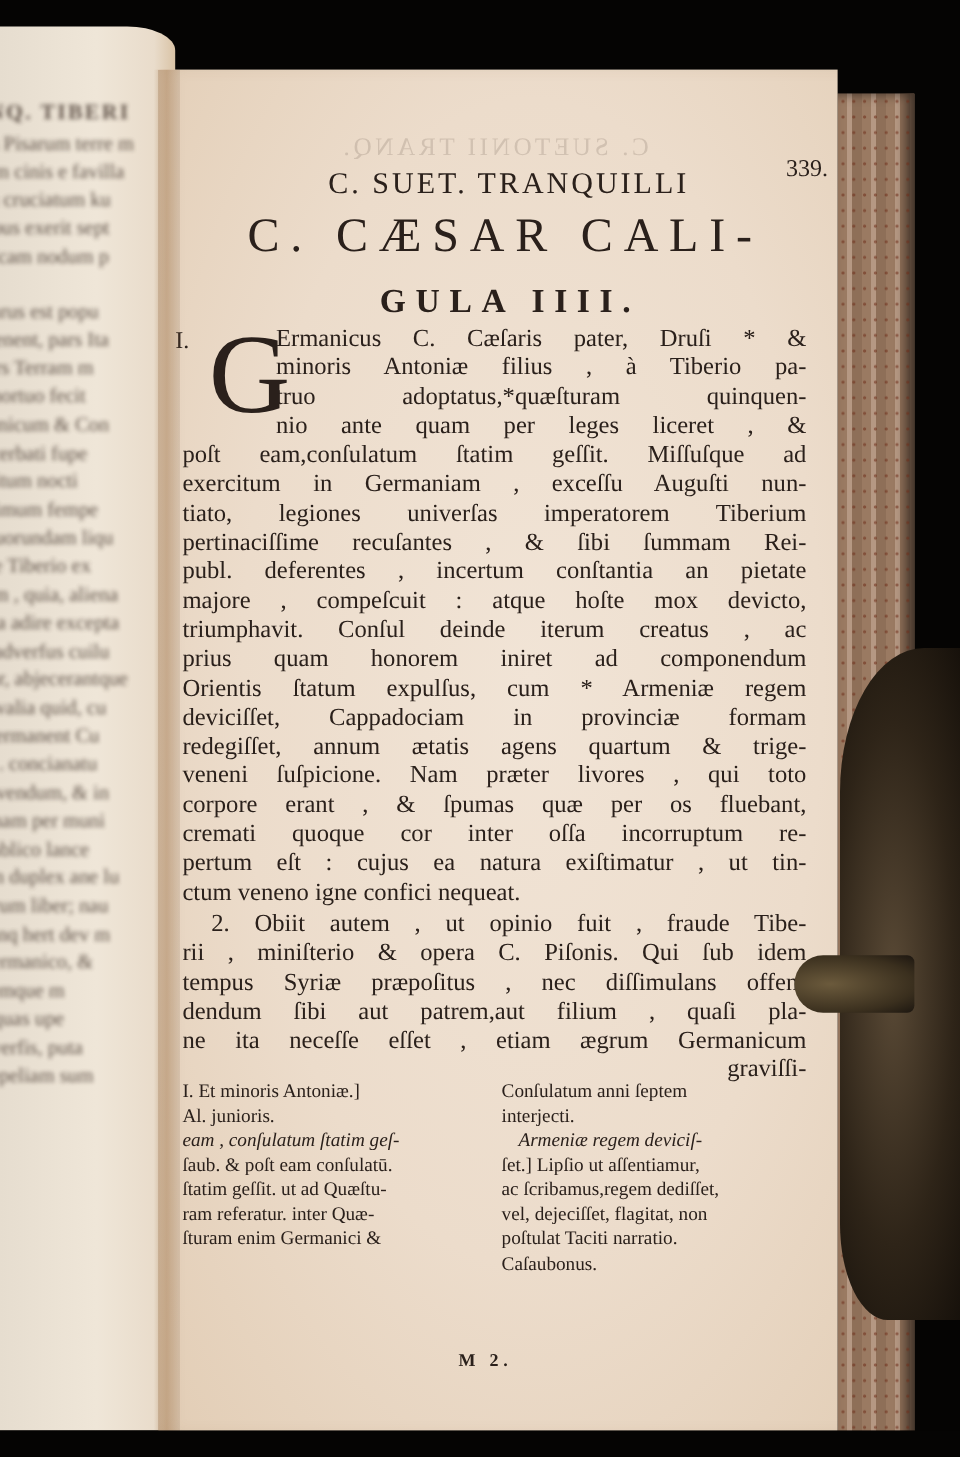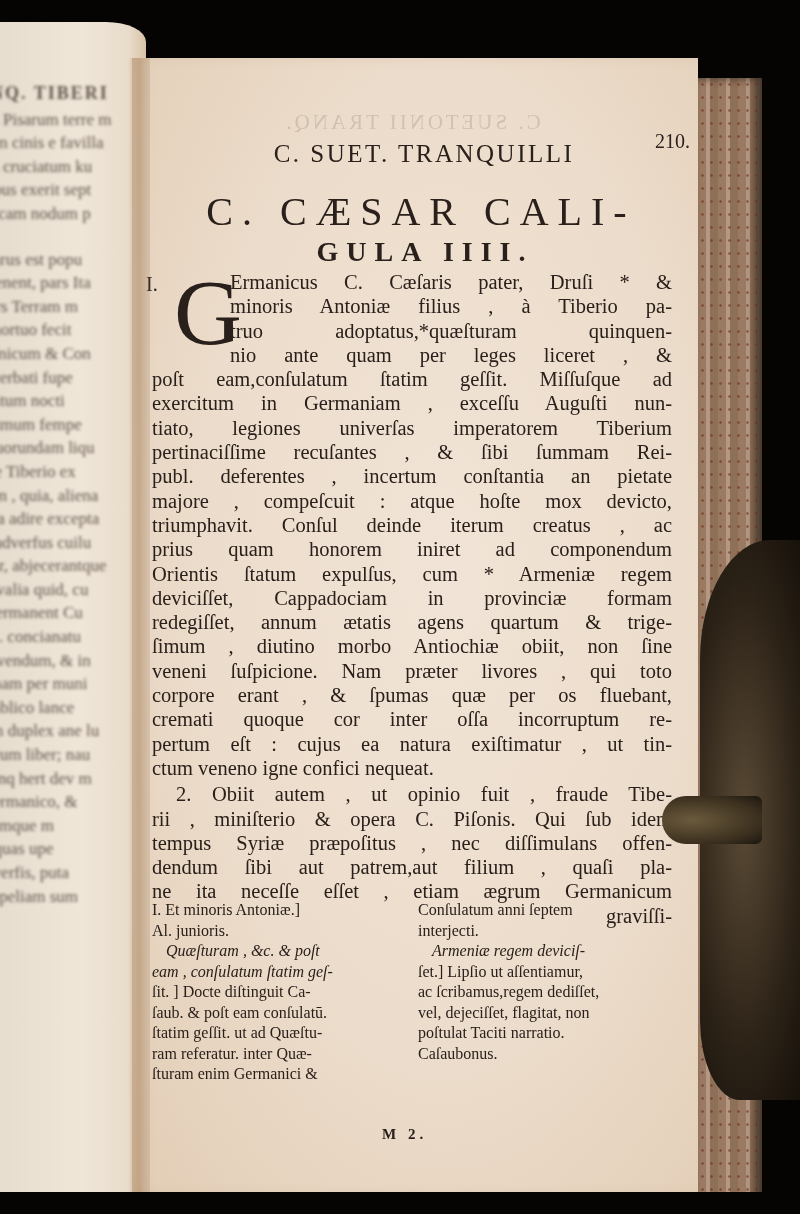--- a/index.html
+++ b/index.html
@@ -45,21 +45,21 @@
       transform: scaleX(-1);
     }
     .folio {
       position: absolute; right: 8px; top: 72px; font-size: 20px; color: #2a201b;
     }
     .runhead {
       position: absolute; left: 0; top: 82px; width: 566px; text-align: center;
       font-size: 25px; letter-spacing: 2.5px; padding-left: 18px; box-sizing: border-box;
     }
     .title {
-      position: absolute; left: 0; top: 130px; width: 566px; text-align: center;
+      position: absolute; left: 0; top: 114px; width: 566px; text-align: center;
       font-size: 40px; letter-spacing: 9px; padding-left: 12px; box-sizing: border-box;
       font-weight: normal;
     }
     .subtitle {
       position: absolute; left: 0; top: 178px; width: 566px; text-align: center;
       font-size: 28px; letter-spacing: 8px; padding-left: 20px; box-sizing: border-box;
       font-weight: bold;
     }
     .body {
       position: absolute; left: 20px; top: 212px; width: 520px;
@@ -154,21 +154,21 @@
   </div>
 </div>
 
 <div class="edge">
     <div class="edge-speckle"></div>
   </div>
 <div class="hand"></div>
 
 <div class="page">
   <div class="ghost-head">C. SUETONII TRANQ.</div>
-  <div class="folio">210.</div>
+  <div class="folio">339.</div>
   <div class="runhead">C. SUET. TRANQUILLI</div>
   <h1 class="title" style="margin:0">C. CÆSAR CALI-</h1>
   <div class="subtitle">GULA IIII.</div>
 
   <div class="body">
     <span class="sec-num">I.</span>
     <span class="dropcap">G</span>
     <div class="indent-block">
       <span class="line">Ermanicus C. Cæſaris pater, Druſi * &amp;</span>
       <span class="line">minoris Antoniæ filius , à Tiberio pa-</span>
@@ -180,44 +180,41 @@
       <span class="line">exercitum in Germaniam , exceſſu Auguſti nun-</span>
       <span class="line">tiato, legiones univerſas imperatorem Tiberium</span>
       <span class="line">pertinaciſſime recuſantes , &amp; ſibi ſummam Rei-</span>
       <span class="line">publ. deferentes , incertum conſtantia an pietate</span>
       <span class="line">majore , compeſcuit : atque hoſte mox devicto,</span>
       <span class="line">triumphavit. Conſul deinde iterum creatus , ac</span>
       <span class="line">prius quam honorem iniret ad componendum</span>
       <span class="line">Orientis ſtatum expulſus, cum * Armeniæ regem</span>
       <span class="line">deviciſſet, Cappadociam in provinciæ formam</span>
       <span class="line">redegiſſet, annum ætatis agens quartum &amp; trige-</span>
-      <span class="line">ſimum , diutino morbo Antiochiæ obiit, non ſine</span>
       <span class="line">veneni ſuſpicione. Nam præter livores , qui toto</span>
       <span class="line">corpore erant , &amp; ſpumas quæ per os fluebant,</span>
       <span class="line">cremati quoque cor inter oſſa incorruptum re-</span>
       <span class="line">pertum eſt : cujus ea natura exiſtimatur , ut tin-</span>
       <span class="line last">ctum veneno igne confici nequeat.</span>
     </div>
     <div class="para2">
       <span class="line">2. Obiit autem , ut opinio fuit , fraude Tibe-</span>
       <span class="line">rii , miniſterio &amp; opera C. Piſonis. Qui ſub idem</span>
       <span class="line">tempus Syriæ præpoſitus , nec diſſimulans offen-</span>
       <span class="line">dendum ſibi aut patrem,aut filium , quaſi pla-</span>
       <span class="line">ne ita neceſſe eſſet , etiam ægrum Germanicum</span>
       <span class="line right">graviſſi-</span>
     </div>
   </div>
 
   <div class="notes">
     <div class="col">
       <span class="line">I. Et minoris Antoniæ.]</span>
       <span class="line">Al. junioris.</span>
-      <span class="line" style="padding-left:14px;font-style:italic">Quæſturam , &amp;c. &amp; poſt</span>
       <span class="line" style="font-style:italic">eam , conſulatum ſtatim geſ-</span>
-      <span class="line">ſit. ] Docte diſtinguit Ca-</span>
       <span class="line">ſaub. &amp; poſt eam conſulatū.</span>
       <span class="line">ſtatim geſſit. ut ad Quæſtu-</span>
       <span class="line">ram referatur. inter Quæ-</span>
       <span class="line">ſturam enim Germanici &amp;</span>
     </div>
     <div class="col">
       <span class="line">Conſulatum anni ſeptem</span>
       <span class="line">interjecti.</span>
       <span class="line" style="padding-left:14px;font-style:italic">Armeniæ regem deviciſ-</span>
       <span class="line">ſet.] Lipſio ut aſſentiamur,</span>

